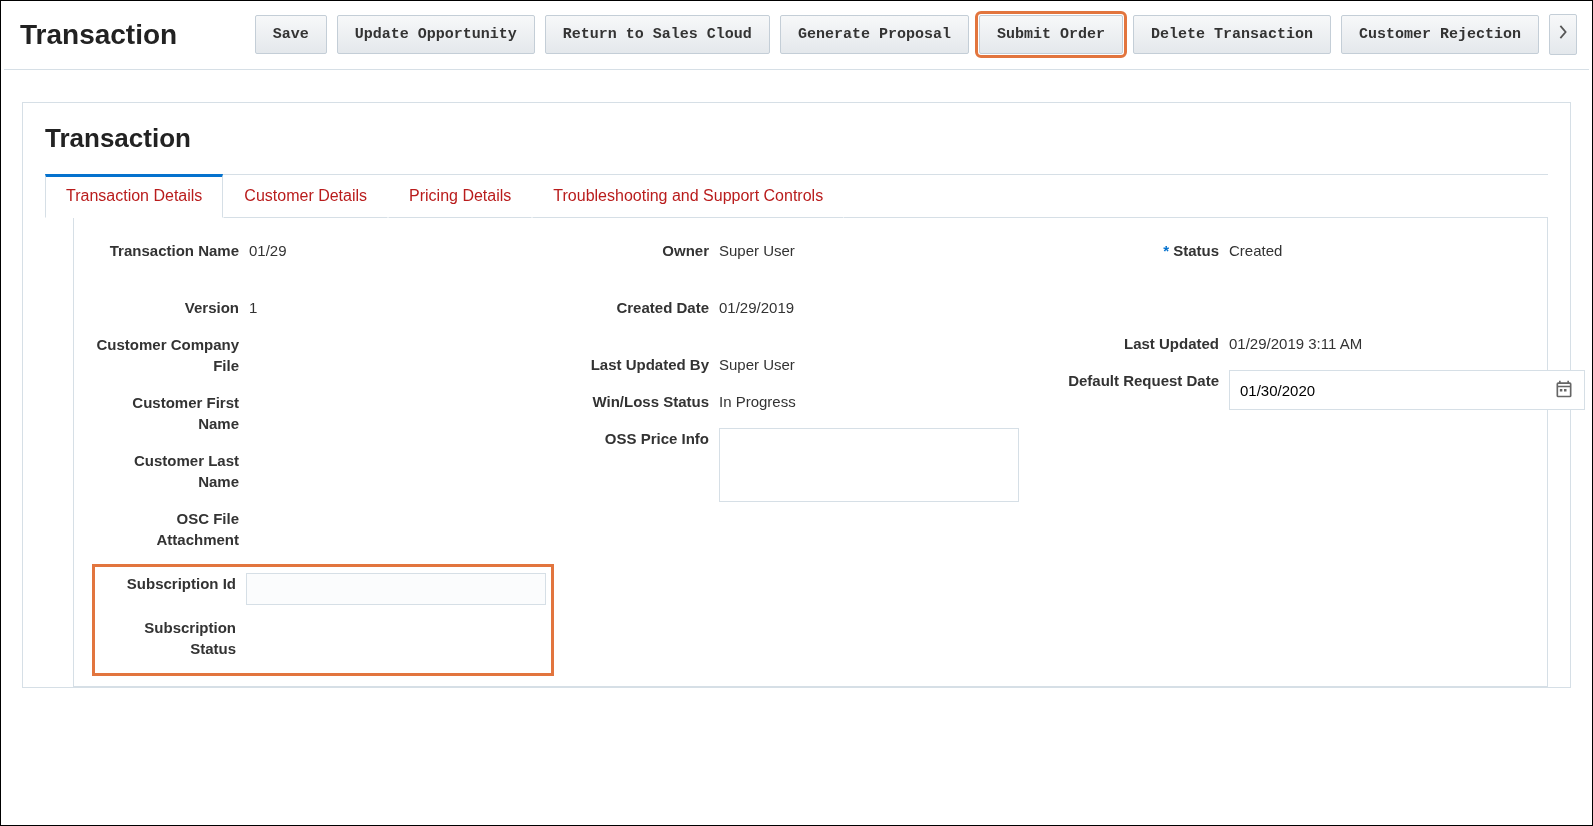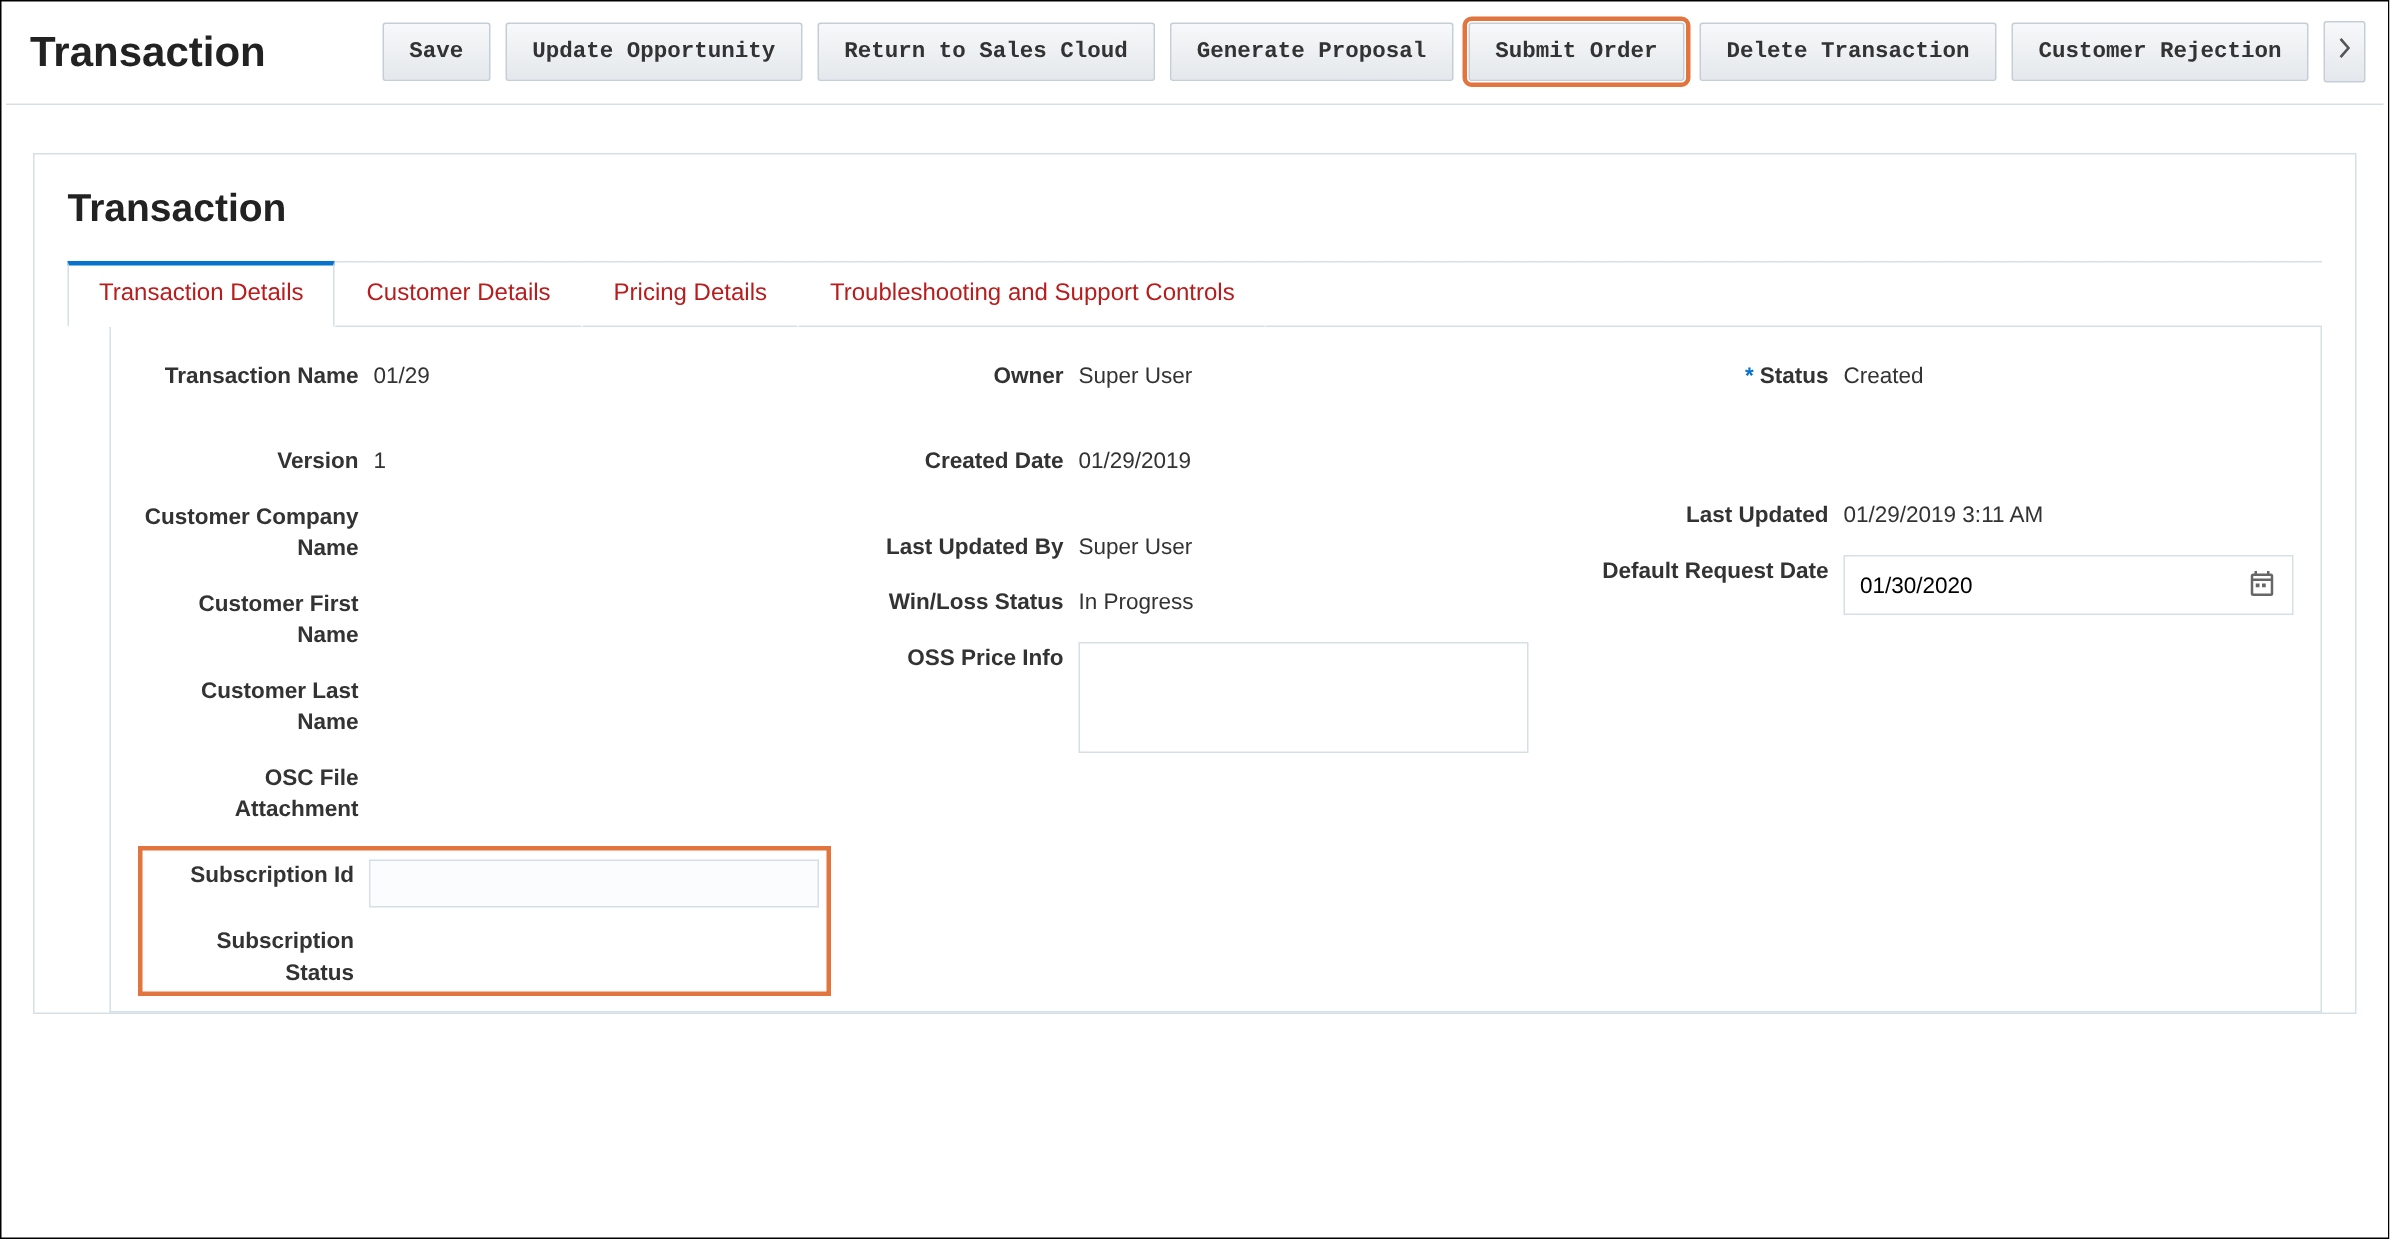--- a/index.html
+++ b/index.html
@@ -137,39 +137,39 @@
 }
 .textarea-box {
   border: 1px solid #d6dfe6;
   height: 74px;
   width: 300px;
   background: #fff;
 }
 .date-wrap {
   border: 1px solid #d6dfe6;
   height: 40px;
-  width: 300px;
+  width: 356px;
   display: flex;
   align-items: center;
   padding: 0 10px;
   background: #fff;
 }
 .date-wrap input {
   border: none;
   flex: 1;
   font-size: 15px;
   outline: none;
   background: transparent;
 }
 .cal-icon svg { width: 20px; height: 20px; fill: #666; }
 .hl-box {
   border: 3px solid #e2753e;
   margin-left: -2px;
   margin-top: -2px;
-  padding: 6px 2px 2px 2px;
+  padding: 6px 2px 14px 2px;
 }
 .hl-box .field { margin-bottom: 12px; }
 .spacer-lg { height: 20px; }
 </style>
 </head>
 <body>
 
 <div class="outer">
   <div class="topbar">
     <div class="page-title">Transaction</div>
@@ -209,21 +209,21 @@
           <div class="field">
             <div class="label">Transaction Name</div>
             <div class="value">01/29</div>
           </div>
           <div class="spacer-lg"></div>
           <div class="field">
             <div class="label">Version</div>
             <div class="value">1</div>
           </div>
           <div class="field">
-            <div class="label">Customer Company Name</div>
+            <div class="label">Customer Company File</div>
             <div class="value"></div>
           </div>
           <div class="field">
             <div class="label">Customer First Name</div>
             <div class="value"></div>
           </div>
           <div class="field">
             <div class="label">Customer Last Name</div>
             <div class="value"></div>
           </div>

